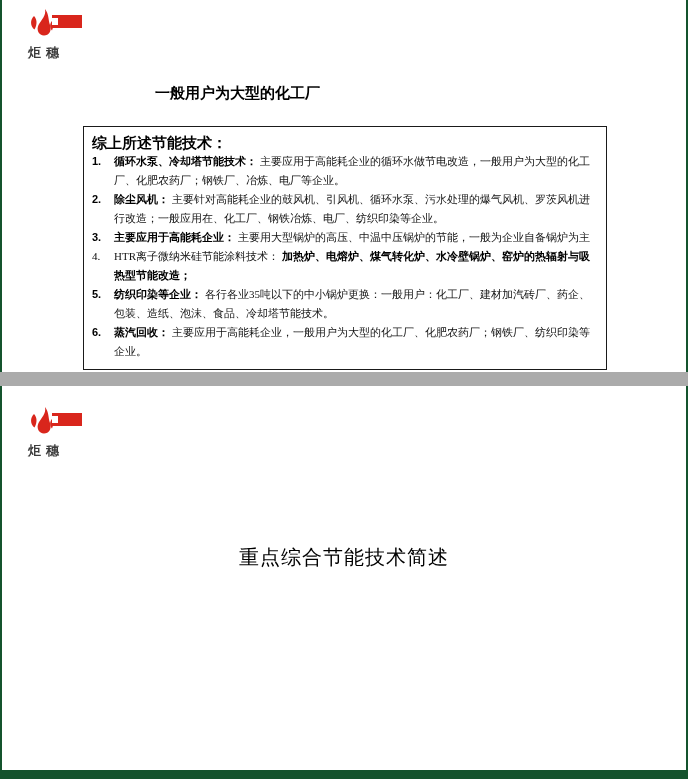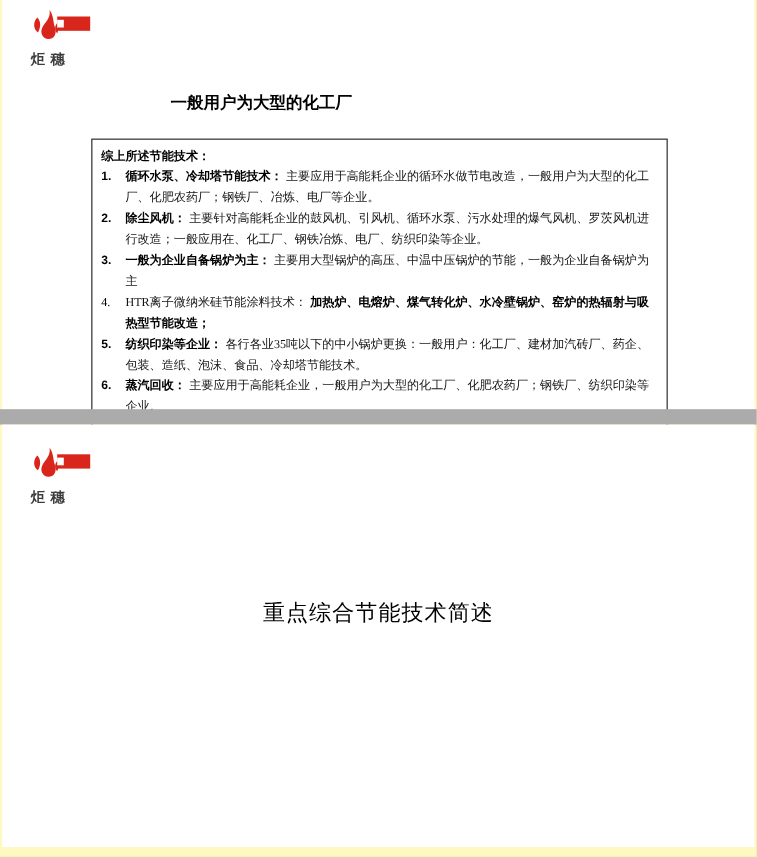--- a/index.html
+++ b/index.html
@@ -1,19 +1,19 @@
 <!DOCTYPE html>
 <html><head>
 <meta charset="utf-8">
 <style>
   * { margin:0; padding:0; box-sizing:border-box; }
   html,body { width:688px; }
   body { font-family:"Liberation Serif", serif; background:#ababab; }
 
-  .canvas { position:relative; width:688px; height:779px; background:#fef9c3; overflow:hidden; }
+  .canvas { position:relative; width:688px; height:779px; background:#14532d; overflow:hidden; }
 
   .page {
     position:absolute; left:2px; width:684px; background:#ffffff;
   }
   .page-1 { top:0; height:372px; }
   .page-2 { top:386px; height:384px; }
 
   
   .logo { position:absolute; left:24px; width:80px; }
   .page-1 .logo { top:8px; }
@@ -32,21 +32,21 @@
   }
 
   
   .summary-box {
     position:absolute; top:126px; left:81px; width:524px; min-height:229px;
     border:1px solid #1a1a1a; padding:6px 9px 8px 8px;
     font-size:11px; color:#111; line-height:19px;
   }
   .box-heading {
     font-family:"Liberation Sans", sans-serif;
-    font-weight:bold; color:#000; font-size:11px;
+    font-weight:bold; color:#000; font-size:15px;
   }
   .item { display:flex; }
   .item .num {
     width:22px; flex:0 0 22px;
     font-family:"Liberation Sans", sans-serif;
     font-weight:bold; color:#000;
   }
   .item .itext { flex:1; }
   .item .lead {
     font-family:"Liberation Sans", sans-serif;
@@ -99,21 +99,21 @@
         <div class="itext"><span class="lead">循环水泵、冷却塔节能技术：</span><span class="ibody">主要应用于高能耗企业的循环水做节电改造，一般用户为大型的化工厂、化肥农药厂；钢铁厂、冶炼、电厂等企业。</span></div>
       </div>
 
       <div class="item">
         <span class="num">2.</span>
         <div class="itext"><span class="lead">除尘风机：</span><span class="ibody">主要针对高能耗企业的鼓风机、引风机、循环水泵、污水处理的爆气风机、罗茨风机进行改造；一般应用在、化工厂、钢铁冶炼、电厂、纺织印染等企业。</span></div>
       </div>
 
       <div class="item">
         <span class="num">3.</span>
-        <div class="itext"><span class="lead">一般为企业自备锅炉为主：</span><span class="ibody">主要用大型锅炉的高压、中温中压锅炉的节能，一般为企业自备锅炉为主</span></div>
+        <div class="itext"><span class="lead">主要应用于高能耗企业：</span><span class="ibody">主要用大型锅炉的高压、中温中压锅炉的节能，一般为企业自备锅炉为主</span></div>
       </div>
 
       <div class="item swap">
         <span class="num">4.</span>
         <div class="itext"><span class="lead">HTR离子微纳米硅节能涂料技术：</span><span class="ibody">加热炉、电熔炉、煤气转化炉、水冷壁锅炉、窑炉的热辐射与吸热型节能改造；</span></div>
       </div>
 
       <div class="item">
         <span class="num">5.</span>
         <div class="itext"><span class="lead">纺织印染等企业：</span><span class="ibody">各行各业35吨以下的中小锅炉更换：一般用户：化工厂、建材加汽砖厂、药企、包装、造纸、泡沫、食品、冷却塔节能技术。</span></div>

